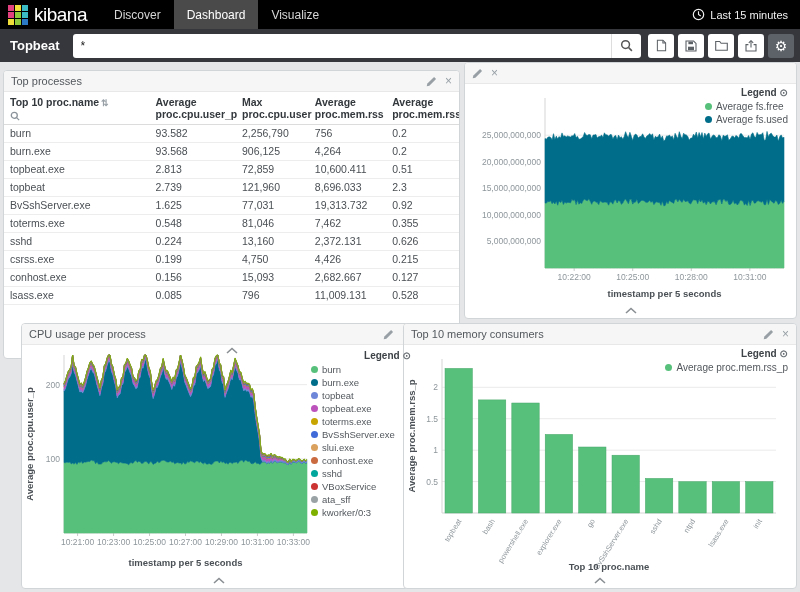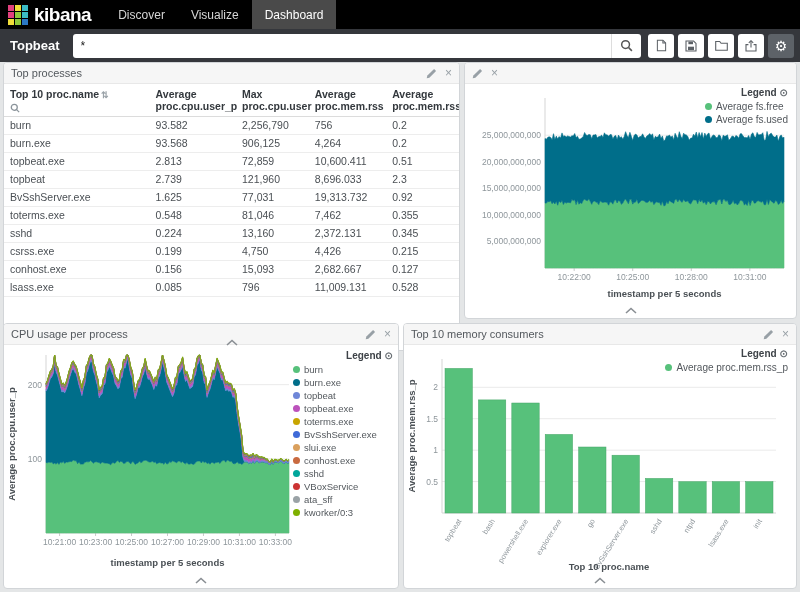--- a/index.html
+++ b/index.html
@@ -4,21 +4,21 @@
 <style>
   *{box-sizing:border-box;margin:0;padding:0}
   html,body{width:800px;height:592px;overflow:hidden}
   body{font-family:"Liberation Sans",sans-serif;background:#e4e6e7;position:relative}
 
   
   .navbar{position:absolute;top:0;left:0;right:0;height:29px;background:#000;display:flex;align-items:stretch;color:#fff;z-index:20}
   .brand{display:flex;align-items:center;gap:6px;padding:0 14px 0 8px;cursor:pointer;text-decoration:none;color:#fff}
   .logo{display:grid;grid-template-columns:repeat(3,6px);grid-auto-rows:6px;gap:1px}
   .logo i{display:block}
-  .brand-text{font-size:19px;font-weight:bold;letter-spacing:-0.5px;line-height:1}
+  .brand-text{font-size:19px;font-weight:normal;letter-spacing:-0.5px;line-height:1}
   .nav-items{display:flex;align-items:stretch}
   .nav-item{display:flex;align-items:center;padding:0 13px;font-size:12px;color:#d6d6d6;cursor:pointer;text-decoration:none}
   .nav-item.active{background:#4a4a4a;color:#fff}
   .nav-spacer{flex:1}
   .time-filter{display:flex;align-items:center;gap:5px;padding:0 12px;font-size:11px;color:#f0f0f0;cursor:pointer;text-decoration:none}
 
   
   .querybar{position:absolute;top:29px;left:0;right:0;height:33px;background:#35373c;display:flex;align-items:center;padding:0 6px;gap:7px;z-index:20}
   .dash-title{color:#fff;font-size:13px;font-weight:bold;padding:0 6px 0 4px;min-width:56px}
   .search-wrap{flex:1;display:flex;height:24px}
@@ -77,24 +77,31 @@
         <i style="background:#8fca3a"></i>
         <i style="background:#3bbcc5"></i>
         <i style="background:#f2de39"></i>
         <i style="background:#8fca3a"></i>
         <i style="background:#2b78c4"></i>
       </span>
     <span class="brand-text">kibana</span>
   </a>
   <nav class="nav-items">
     <a class="nav-item">Discover</a>
+    <a class="nav-item active">Dashboard</a>
     <a class="nav-item">Visualize</a>
-    <a class="nav-item active">Dashboard</a>
   </nav>
   <span class="nav-spacer"></span>
+  <a class="time-filter">
+    <svg width="13" height="13" viewBox="0 0 14 14">
+        <circle cx="7" cy="7" r="5.6" fill="none" stroke="currentColor" stroke-width="1.3"></circle>
+        <path d="M7 3.6V7l2.4 1.6" fill="none" stroke="currentColor" stroke-width="1.2"></path>
+      </svg>
+    <span>Last 15 minutes</span>
+  </a>
 </header>
 
 <div class="querybar">
   <span class="dash-title">Topbeat</span>
   <div class="search-wrap">
     <input class="search-input" value="*" style="">
     <button class="search-btn">
       <svg width="13" height="13" viewBox="0 0 14 14">
           <circle cx="6" cy="6" r="4.2" fill="none" stroke="currentColor" stroke-width="1.6"></circle>
           <line x1="9.3" y1="9.3" x2="12.8" y2="12.8" stroke="currentColor" stroke-width="1.6"></line>
@@ -128,21 +135,21 @@
         </svg>
     </button>
     <button class="qb-btn dark">
         <span>⚙</span>
       </button>
   </div>
 </div>
 
 <main class="dash">
 
-  <section class="panel" style="left:3px;top:62px;width:457px;height:289px">
+  <section class="panel" style="left:3px;top:70px;width:457px;height:289px">
     <header class="panel-header">
       <span class="panel-title">Top processes</span>
       <span class="panel-actions">
         <button class="icon-btn">
             <svg width="11" height="11" viewBox="0 0 12 12">
               <path d="M0.8 11.2l0.7-2.9 7.3-7.3 2.2 2.2-7.3 7.3z" fill="currentColor"></path>
             </svg>
           </button>
         <button class="icon-btn">
             <span>×</span>
@@ -208,21 +215,21 @@
               <td>0.548</td>
               <td>81,046</td>
               <td>7,462</td>
               <td>0.355</td>
             </tr>
             <tr>
               <td>sshd</td>
               <td>0.224</td>
               <td>13,160</td>
               <td>2,372.131</td>
-              <td>0.345</td>
+              <td>0.626</td>
             </tr>
             <tr>
               <td>csrss.exe</td>
               <td>0.199</td>
               <td>4,750</td>
               <td>4,426</td>
               <td>0.215</td>
             </tr>
             <tr>
               <td>conhost.exe</td>
@@ -304,21 +311,21 @@
           </div>
       </div>
     </div>
     <button class="collapse-btn">
         <svg width="12" height="7" viewBox="0 0 12 7">
           <polyline points="1,6 6,1.5 11,6" fill="none" stroke="currentColor" stroke-width="1.6"></polyline>
         </svg>
       </button>
   </section>
 
-  <section class="panel" style="left:3px;top:323px;width:396px;height:266px">
+  <section class="panel" style="left:21px;top:323px;width:396px;height:266px">
     <header class="panel-header">
       <span class="panel-title">CPU usage per process</span>
       <span class="panel-actions">
         <button class="icon-btn">
             <svg width="11" height="11" viewBox="0 0 12 12">
               <path d="M0.8 11.2l0.7-2.9 7.3-7.3 2.2 2.2-7.3 7.3z" fill="currentColor"></path>
             </svg>
           </button>
         <button class="icon-btn">
             <span>×</span>

